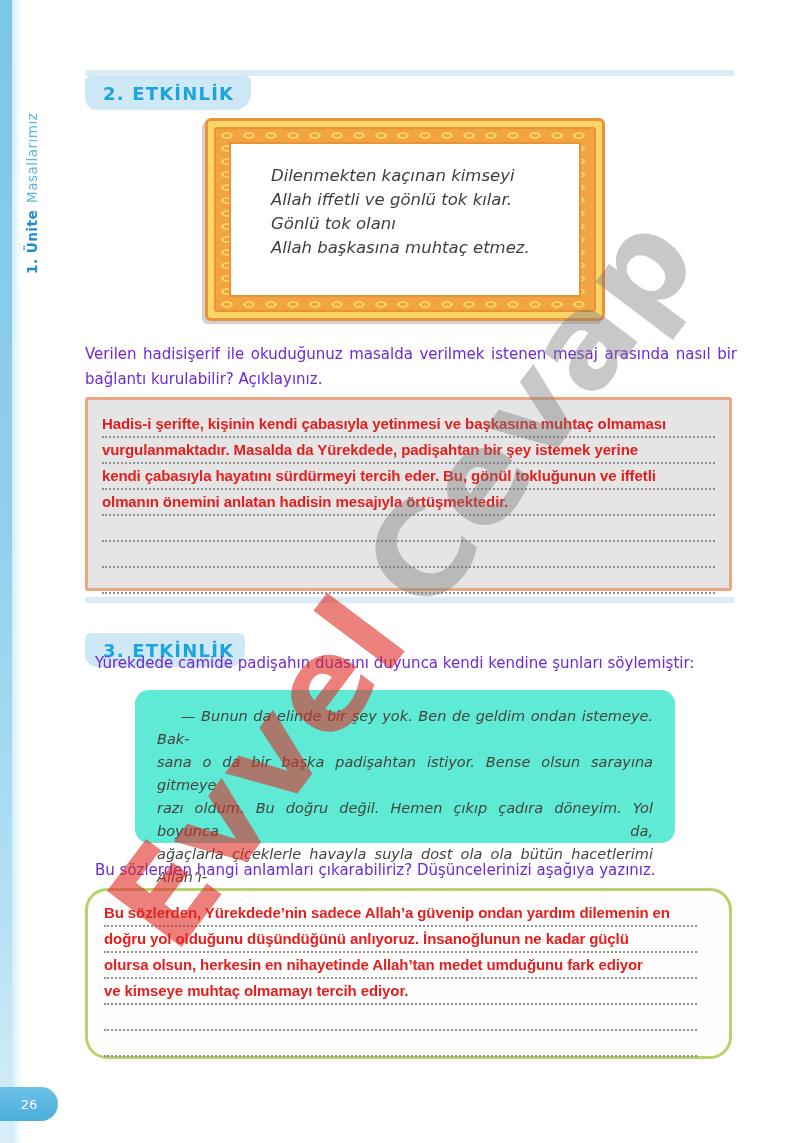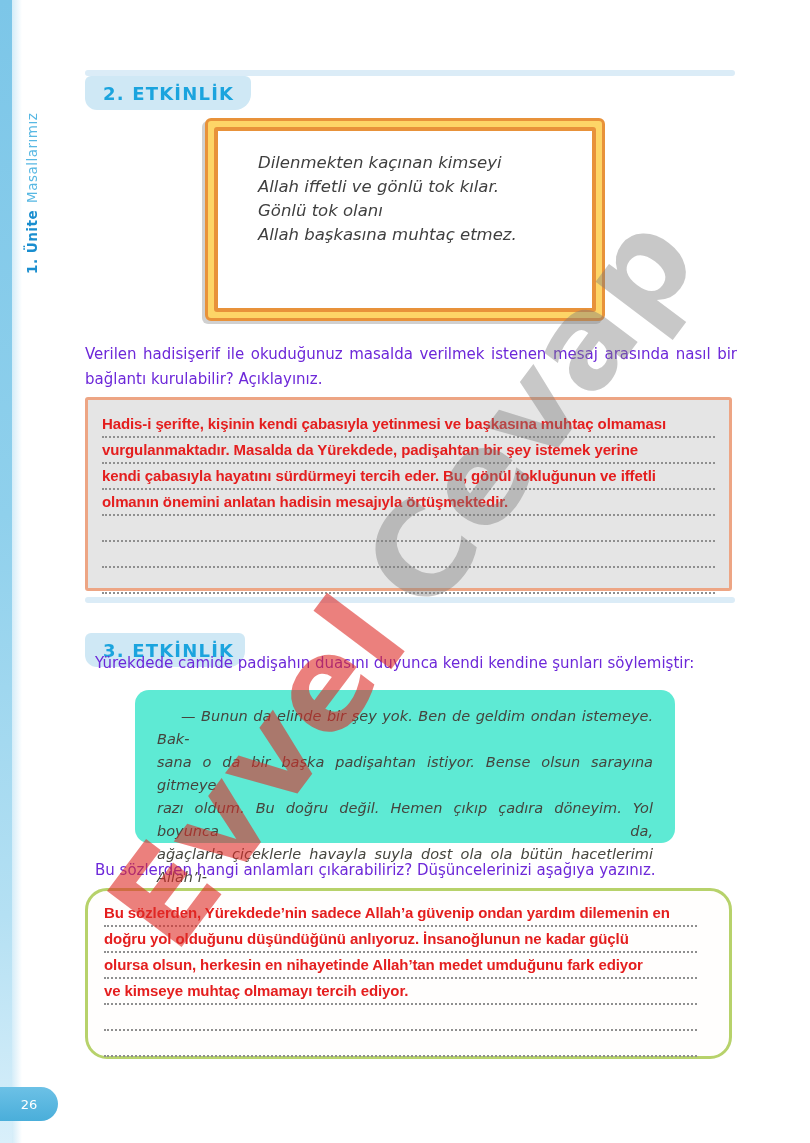--- a/index.html
+++ b/index.html
@@ -26,21 +26,21 @@
   .badge1{top:76px;width:166px;} .badge2{top:633px;width:160px;}
   .badge span{color:#1ba4de;font-weight:bold;font-size:18px;letter-spacing:1.2px;}
 
   
   .frame{position:absolute;left:205px;top:118px;width:400px;height:203px;box-sizing:border-box;
     border:3px solid #e8923a;background:#fdd567;padding:6px;border-radius:6px;
     box-shadow:-3px 3px 0 rgba(120,120,120,.35);}
   .frame-chain{height:100%;box-sizing:border-box;border:2px solid #e8923a;border-radius:3px;
     background-color:#f1a440;
     background-image:radial-gradient(9px 5px at center,#f1a440 34%,#fdd567 42% 60%,#f1a440 68%);
-    background-size:22px 13px;}
+    background-size:22px 13px;padding:13px;}
   .frame-inner{height:100%;box-sizing:border-box;border:2px solid #e8923a;background:#ffffff;
     padding:20px 14px 8px 40px;}
   .quote-line{font-style:italic;font-size:16.5px;line-height:24px;color:#3f3f3f;}
   .attribution{text-align:center;font-size:16px;color:#3f3f3f;margin-top:5px;padding-left:40px;}
 
   
   .question,.intro{position:absolute;font-size:15px;line-height:25px;color:#6d28d9;margin:0;}
   .q1{left:85px;top:342px;width:652px;}
   .q1 .qline:first-of-type{text-align:justify;text-align-last:justify;}
   .intro{left:95px;top:651px;width:645px;}

